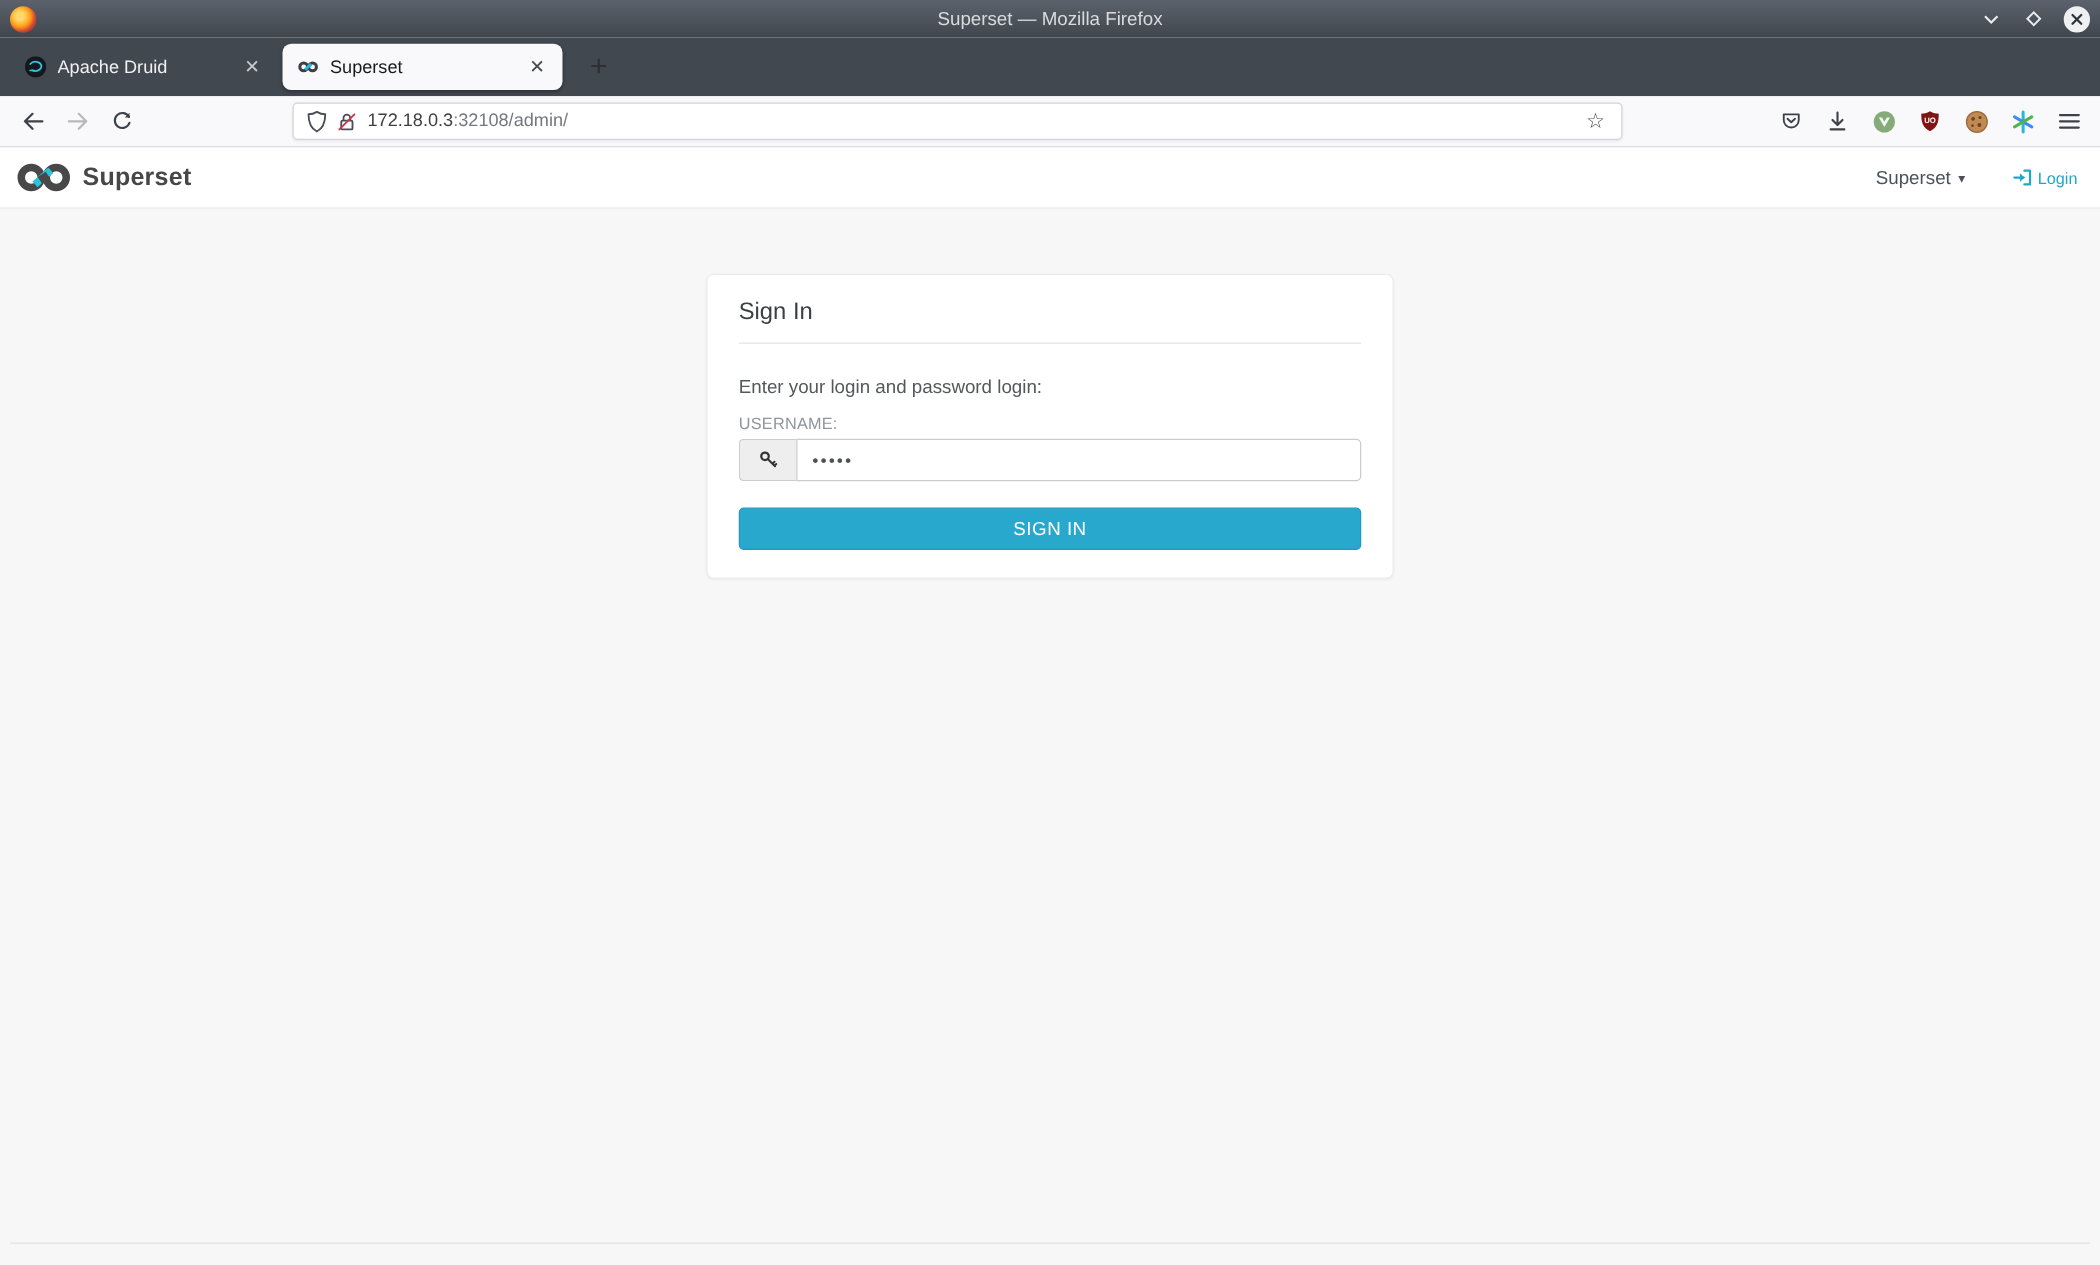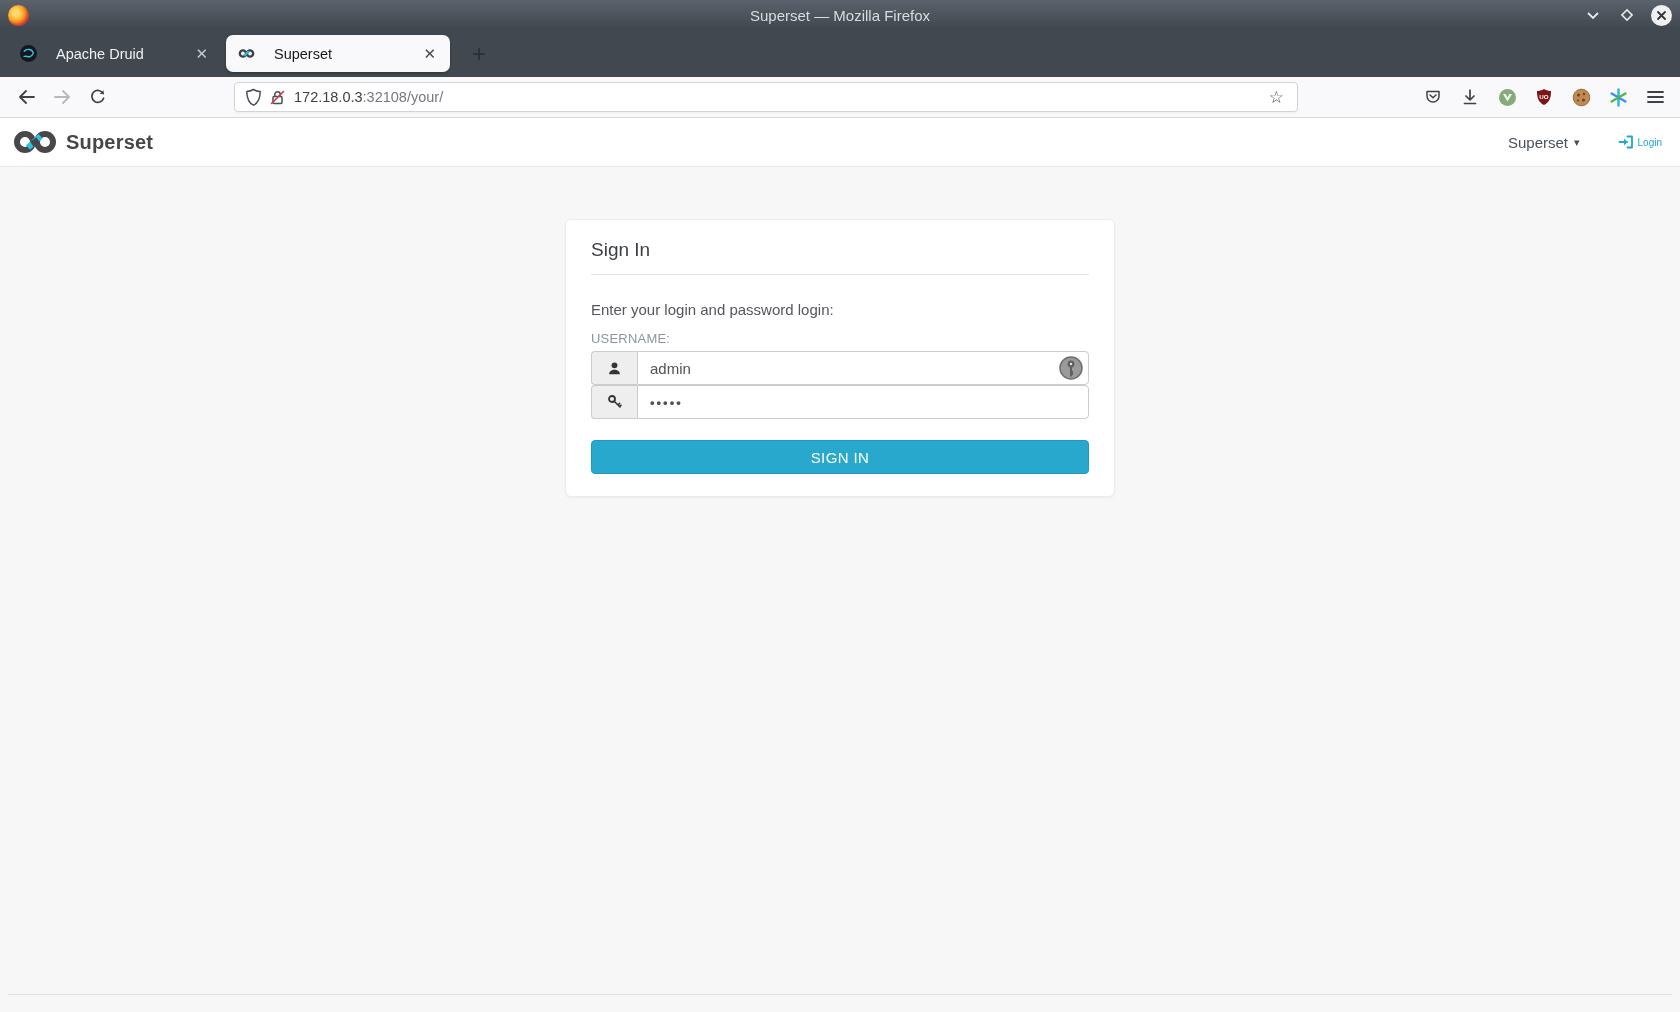--- a/index.html
+++ b/index.html
@@ -34,21 +34,21 @@
     background:#eef0f2; display:flex; align-items:center; justify-content:center;
   }
 
   
   .tabbar {
     height:47px; flex:0 0 47px;
     background:#42484f;
     display:flex; align-items:stretch; padding:0 0 0 8px;
   }
   .tab {
-    display:flex; align-items:center; gap:19px;
+    display:flex; align-items:center; gap:9px;
     padding:0 10px 0 12px; font-size:14.5px;
   }
   .tab.inactive { width:214px; color:#eef0f2; }
   .tab.active {
     width:224px; margin:5px 0 5px 4px;
     background:#f9f9fb; border-radius:7px; color:#17191d;
     box-shadow:0 1px 3px rgba(0,0,0,.3);
   }
   .tab-label { flex:1; white-space:nowrap; overflow:hidden; }
   .tab-close { font-size:15px; line-height:1; padding:2px 4px; border-radius:3px; }
@@ -86,21 +86,21 @@
   .app-header {
     height:49px; flex:0 0 49px;
     background:#ffffff; border-bottom:1px solid #e6e6e6;
     display:flex; align-items:center; padding:0 18px 0 12px;
   }
   .brand { display:flex; align-items:center; gap:8px; }
   .brand-name { font-size:20px; font-weight:bold; color:#474747; letter-spacing:.2px; }
   .header-right { margin-left:auto; display:flex; align-items:center; gap:38px; }
   .settings-menu { display:flex; align-items:center; gap:6px; font-size:15px; color:#49515a; }
   .caret { font-size:11px; color:#49515a; }
-  .login-link { display:flex; align-items:center; gap:4px; font-size:10px; color:#20A7C9; }
+  .login-link { display:flex; align-items:center; gap:4px; font-size:13px; color:#20A7C9; }
 
   
   .content { flex:1; background:#f7f7f7; position:relative; }
   .login-card {
     width:550px; margin:52px auto 0;
     background:#ffffff; border:1px solid #ececec; border-radius:6px;
     box-shadow:0 1px 2px rgba(0,0,0,.05);
   }
   .card-header { margin:0 25px; padding:19px 0 13px; border-bottom:1px solid #e3e3e3; }
   .card-title { font-size:19px; color:#3c3f44; font-weight:400; }
@@ -201,21 +201,21 @@
 
   <div class="urlbar">
     <svg width="17" height="19" viewBox="0 0 17 19">
       <path d="M8.5 1.5 C6 3 3.6 3.4 1.8 3.4 c0 6.5 1.3 11 6.7 13.8 c5.4-2.8 6.7-7.3 6.7-13.8 C13.4 3.4 11 3 8.5 1.5 z" fill="none" stroke="#4a4e57" stroke-width="1.5" stroke-linejoin="round"></path>
     </svg>
     <svg width="17" height="17" viewBox="0 0 17 17" style="margin-left:7px">
       <rect x="4" y="7.5" width="9" height="7" rx="1" fill="none" stroke="#4a4e57" stroke-width="1.5"></rect>
       <path d="M5.8 7.5 V5.4 a2.7 2.7 0 0 1 5.4 0 V7.5" fill="none" stroke="#4a4e57" stroke-width="1.5"></path>
       <path d="M2.5 14.5 L14.5 2.5" stroke="#d7354a" stroke-width="1.6" stroke-linecap="round"></path>
     </svg>
-    <span class="url-text"><span class="url-host">172.18.0.3</span><span class="url-path">:32108/your/</span></span>
+    <span class="url-text"><span class="url-host">172.18.0.3</span><span class="url-path">:32108/admin/</span></span>
     <span class="star-btn">☆</span>
   </div>
 
   <div class="toolbar-icons">
     <span class="tb-btn">
       <svg width="18" height="18" viewBox="0 0 18 18">
           <path d="M3 3.5 h12 v4.5 a6 6 0 0 1 -12 0 z" fill="none" stroke="#3e4248" stroke-width="1.5" stroke-linejoin="round"></path>
           <polyline points="6,7 9,9.8 12,7" fill="none" stroke="#3e4248" stroke-width="1.5" stroke-linecap="round" stroke-linejoin="round"></polyline>
         </svg>
     </span>
@@ -291,37 +291,20 @@
 <div class="content">
 
   <div class="login-card">
     <div class="card-header">
       <div class="card-title">Sign In</div>
     </div>
     <div class="card-body">
       <div class="help-text">Enter your login and password login:</div>
 
       <div class="field-label">USERNAME:</div>
-      <div class="input-group">
-        <span class="input-addon">
-          <svg width="15" height="15" viewBox="0 0 16 16">
-              <circle cx="8" cy="4.6" r="3.1" fill="#343434"></circle>
-              <path d="M2.3 14.2 c0-3.2 2.6-4.8 5.7-4.8 s5.7 1.6 5.7 4.8 z" fill="#343434"></path>
-            </svg>
-        </span>
-        <input type="text" value="admin" style="">
-        <span class="keepass-badge">
-          <svg width="24" height="24" viewBox="0 0 24 24">
-            <circle cx="12" cy="12" r="11" fill="#9a9a9a" stroke="#6e6e6e" stroke-width="1.5"></circle>
-            <circle cx="12" cy="8" r="3.4" fill="#5f5f5f"></circle>
-            <circle cx="12" cy="8" r="1.2" fill="#e8e8e8"></circle>
-            <path d="M12 11 v8 l1.8-1.8 M12 16 h2" stroke="#5f5f5f" stroke-width="2" fill="none"></path>
-          </svg>
-        </span>
-      </div>
 
       <div class="input-group">
         <span class="input-addon">
           <svg width="16" height="16" viewBox="0 0 16 16">
               <circle cx="5" cy="5" r="3" fill="none" stroke="#343434" stroke-width="1.8"></circle>
               <path d="M7.2 7.2 L13 13 M11 11 L12.6 9.4 M12.6 12.6 L14 11.2" stroke="#343434" stroke-width="1.6" fill="none" stroke-linecap="round"></path>
             </svg>
         </span>
         <input type="text" class="password" value="•••••" style="">
       </div>

